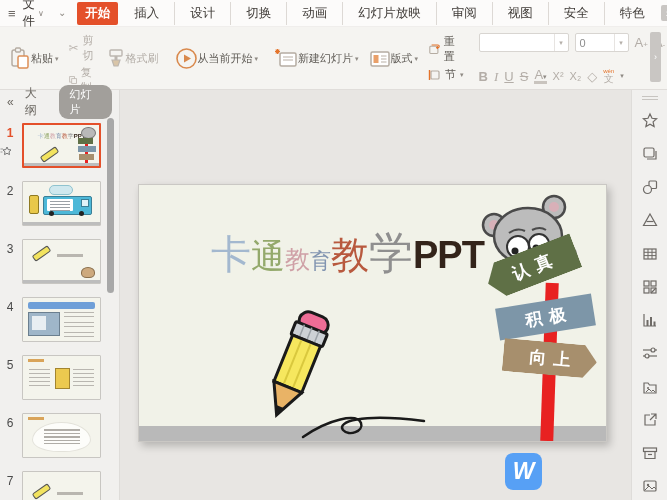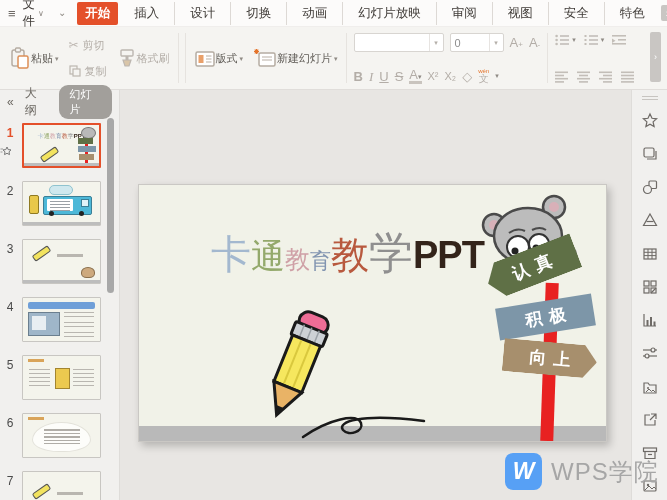--- a/index.html
+++ b/index.html
@@ -212,50 +212,78 @@
       <svg width="20" height="21" viewBox="0 0 20 21">
           <rect x="4" y="2" width="12" height="6" rx="1" fill="none" stroke="#bcb6b0" stroke-width="1.4"></rect>
           <rect x="8.5" y="8" width="3" height="4" fill="#bcb6b0"></rect>
           <path d="M6 12h8l-2 6h-4z" fill="#d9c5a8" stroke="#bcb6b0" stroke-width="1.2"></path>
         </svg>
       <span class="rb-label dis">格式刷</span>
     </div>
 
     <div class="vsep"></div>
 
+    <div class="rb-col">
+      <svg width="23" height="23" viewBox="0 0 23 23">
+          <circle cx="11.5" cy="11.5" r="9.5" fill="none" stroke="#d9894d" stroke-width="1.6"></circle>
+          <path d="M9 7.5l7 4-7 4z" fill="#d9894d"></path>
+        </svg>
+      <span class="rb-label">
+          <span>从当前开始</span>
+          <span class="tiny-caret">▾</span>
+        </span>
+    </div>
 
     <div class="vsep"></div>
+
+    <div class="rb-col">
+      <svg width="24" height="22" viewBox="0 0 24 22">
+          <rect x="6" y="5" width="16" height="13" rx="1.5" fill="#fff" stroke="#b5aca2" stroke-width="1.5"></rect>
+          <line x1="9" y1="9" x2="19" y2="9" stroke="#c9c2ba" stroke-width="1.3"></line>
+          <line x1="9" y1="12" x2="19" y2="12" stroke="#c9c2ba" stroke-width="1.3"></line>
+          <path d="M3.5 1v5M1 3.5h5M1.7 1.7l3.6 3.6M5.3 1.7L1.7 5.3" stroke="#e4732a" stroke-width="1.2"></path>
+        </svg>
+      <span class="rb-label">
+          <span>新建幻灯片</span>
+          <span class="tiny-caret">▾</span>
+        </span>
+    </div>
 
     <div class="rb-col">
       <svg width="22" height="22" viewBox="0 0 22 22">
           <rect x="2" y="4" width="18" height="14" rx="1.5" fill="#fff" stroke="#b5aca2" stroke-width="1.5"></rect>
           <rect x="4.5" y="7" width="5" height="8" fill="#e9a06a"></rect>
           <line x1="12" y1="8" x2="17.5" y2="8" stroke="#c9c2ba" stroke-width="1.3"></line>
           <line x1="12" y1="11" x2="17.5" y2="11" stroke="#c9c2ba" stroke-width="1.3"></line>
           <line x1="12" y1="14" x2="17.5" y2="14" stroke="#c9c2ba" stroke-width="1.3"></line>
         </svg>
       <span class="rb-label">
           <span>版式</span>
           <span class="tiny-caret">▾</span>
         </span>
     </div>
 
-    <div class="rb-col">
-      <svg width="24" height="22" viewBox="0 0 24 22">
-          <rect x="6" y="5" width="16" height="13" rx="1.5" fill="#fff" stroke="#b5aca2" stroke-width="1.5"></rect>
-          <line x1="9" y1="9" x2="19" y2="9" stroke="#c9c2ba" stroke-width="1.3"></line>
-          <line x1="9" y1="12" x2="19" y2="12" stroke="#c9c2ba" stroke-width="1.3"></line>
-          <path d="M3.5 1v5M1 3.5h5M1.7 1.7l3.6 3.6M5.3 1.7L1.7 5.3" stroke="#e4732a" stroke-width="1.2"></path>
-        </svg>
-      <span class="rb-label">
-          <span>新建幻灯片</span>
-          <span class="tiny-caret">▾</span>
-        </span>
-    </div>
-
+    <div class="rb-stack">
+      <span class="rb-small" style="color:#605c57">
+        <svg width="13" height="12" viewBox="0 0 13 12">
+            <rect x="2" y="3" width="9" height="8" rx="1" fill="none" stroke="#b5aca2" stroke-width="1.2"></rect>
+            <path d="M4 1.5h7a1.5 1.5 0 0 1 0 3h-1" fill="none" stroke="#e4732a" stroke-width="1.2"></path>
+            <path d="M10.8 3l-1.3 1.5L11 5.8" fill="none" stroke="#e4732a" stroke-width="1.2"></path>
+          </svg>
+        <span>重置</span>
+      </span>
+      <span class="rb-small" style="color:#605c57">
+        <svg width="13" height="12" viewBox="0 0 13 12">
+            <rect x="3" y="2" width="8" height="8" rx="1" fill="none" stroke="#b5aca2" stroke-width="1.2"></rect>
+            <path d="M1.5 1v10" stroke="#e4732a" stroke-width="1.4"></path>
+          </svg>
+        <span>节</span>
+        <span class="tiny-caret">▾</span>
+      </span>
+    </div>
 
     <div class="vsep"></div>
 
     <div class="fontgrp">
       <div class="fg-row">
         <span class="combo" style="width:88px">
           <span class="val"></span>
           <span class="car">▾</span>
         </span>
         <span class="combo" style="width:52px">
@@ -636,16 +664,15 @@
             <rect x="3" y="4" width="12" height="10" rx="1" fill="none" stroke="#6e6a66" stroke-width="1.2"></rect>
             <circle cx="7" cy="8" r="1.2" fill="#6e6a66"></circle>
             <path d="M4 13l4-4 3 3 2-2 2 2" fill="none" stroke="#6e6a66" stroke-width="1"></path>
           </svg>
         </div>
     </aside>
   </div>
 
   <div class="watermark">
     <div class="wm-logo" style="background: rgb(87, 160, 245);">W</div>
-    <div class="wm-text">WPS学院</div>
   </div>
 
 </div>
 
 </body></html>

